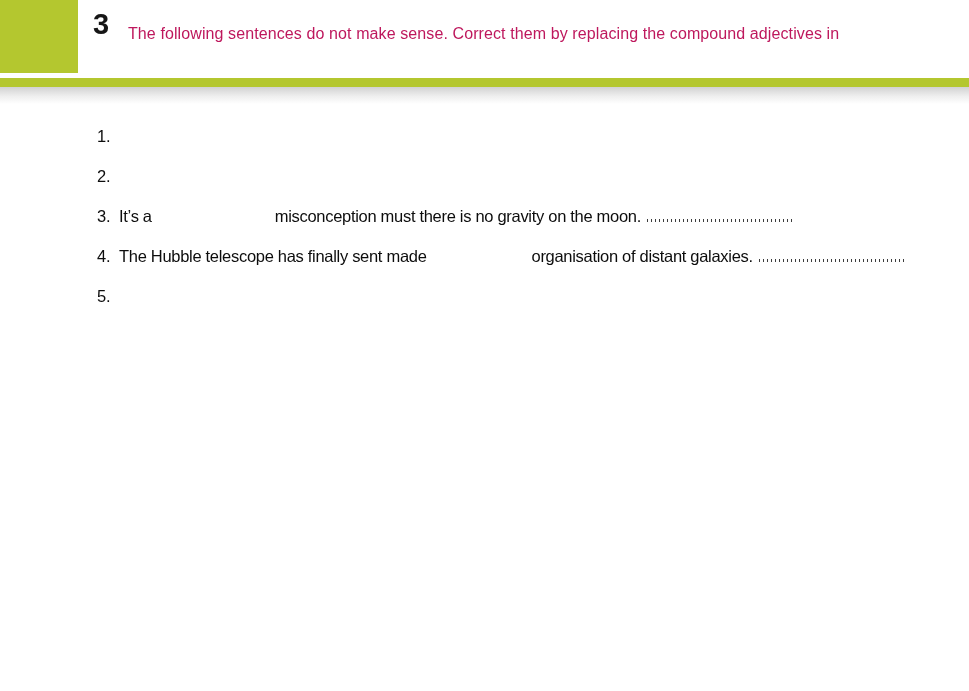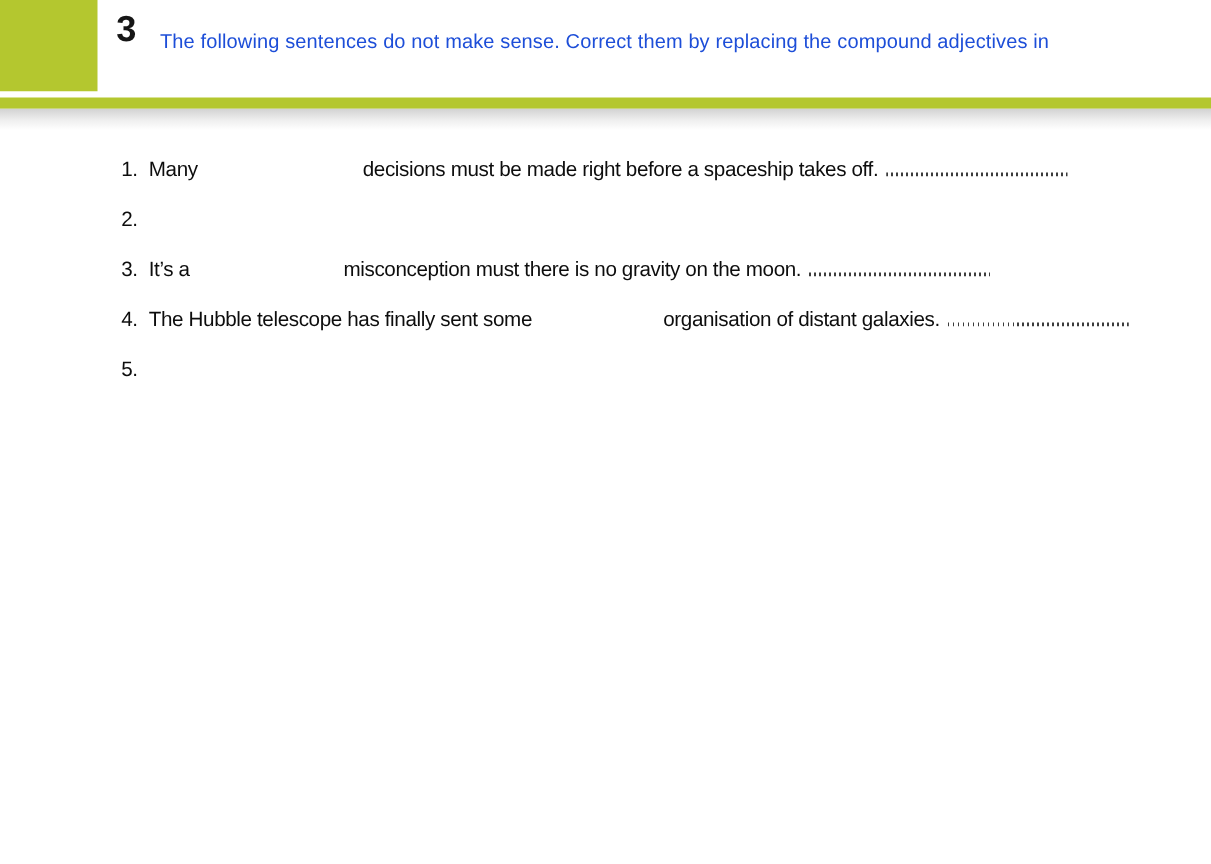--- a/index.html
+++ b/index.html
@@ -9,21 +9,21 @@
   }
   .corner-square{
     position:absolute;left:0;top:0;width:78px;height:73px;background:#b4c72f;
   }
   .ex-number{
     position:absolute;left:93px;top:8px;font-size:29px;font-weight:bold;color:#161616;
     letter-spacing:0;
   }
   .instruction{
     position:absolute;left:128px;top:24px;font-size:16px;line-height:20px;
-    color:#1d4ed8;letter-spacing:0.1px;
+    color:#be185d;letter-spacing:0.1px;
   }
   .accent-bar{
     position:absolute;left:0;top:78px;width:969px;height:9px;background:#b4c72f;
   }
   .bar-shadow{
     position:absolute;left:0;top:87px;width:969px;height:17px;
     background:linear-gradient(to bottom,#d2d2d2 0%,#efefef 55%,#ffffff 100%);
   }
   .sentences{
     position:absolute;left:97px;top:127px;width:860px;
@@ -54,34 +54,33 @@
   <div>The following sentences do not make sense. Correct them by replacing the compound adjectives in</div>
 </div>
 
 <div class="accent-bar"></div>
 <div class="bar-shadow"></div>
 
 <div class="sentences">
 
   <div class="row">
     <span class="num">1.</span>
-    <span class="body"><span>Many</span><span class="gap" style="width: 132px;"></span><span>decisions must be made right before a spaceship takes off.</span><span class="leader"></span></span>
   </div>
 
   <div class="row">
     <span class="num">2.</span>
   </div>
 
   <div class="row">
     <span class="num">3.</span>
     <span class="body"><span>It’s a</span><span class="gap" style="width: 123px;"></span><span>misconception must there is no gravity on the moon.</span><span class="leader"></span></span>
   </div>
 
   <div class="row">
     <span class="num">4.</span>
-    <span class="body"><span>The Hubble telescope has finally sent some</span><span class="gap" style="width: 105px;"></span><span>organisation of distant galaxies.</span><span class="leader"></span></span>
+    <span class="body"><span>The Hubble telescope has finally sent made</span><span class="gap" style="width: 105px;"></span><span>organisation of distant galaxies.</span><span class="leader"></span></span>
   </div>
 
   <div class="row">
     <span class="num">5.</span>
   </div>
 
 </div>
 
 </body></html>

